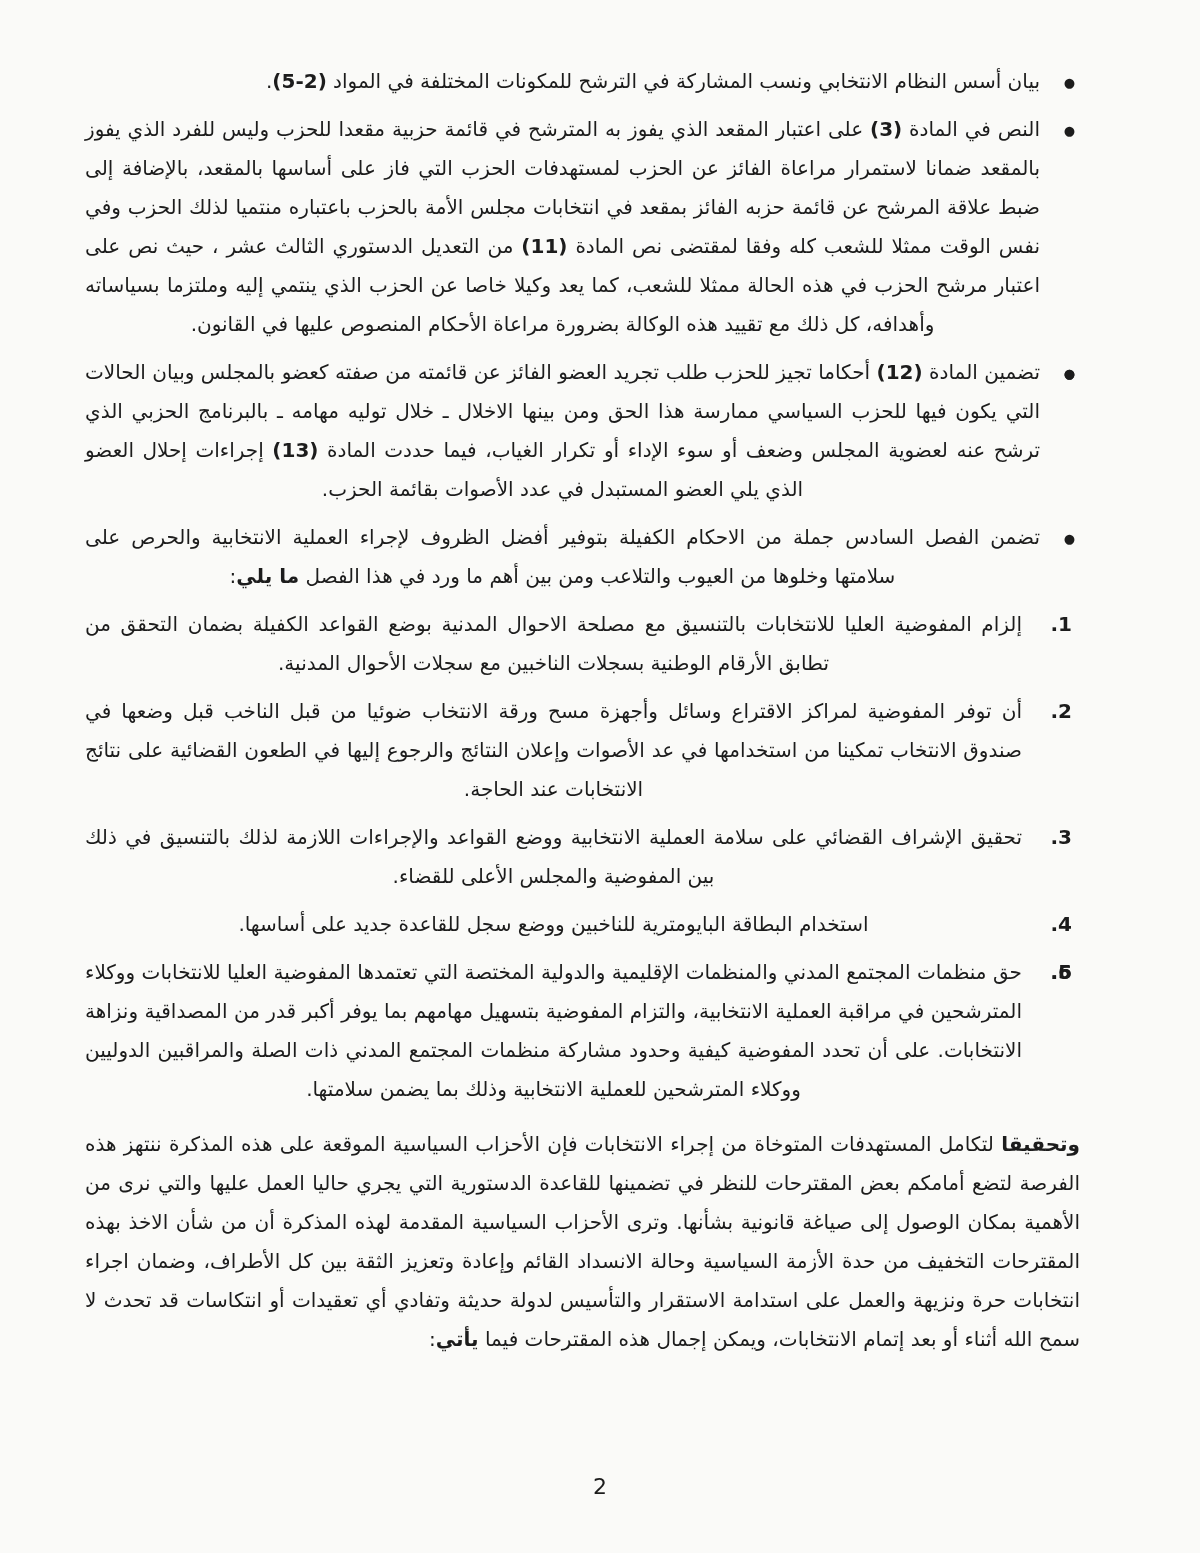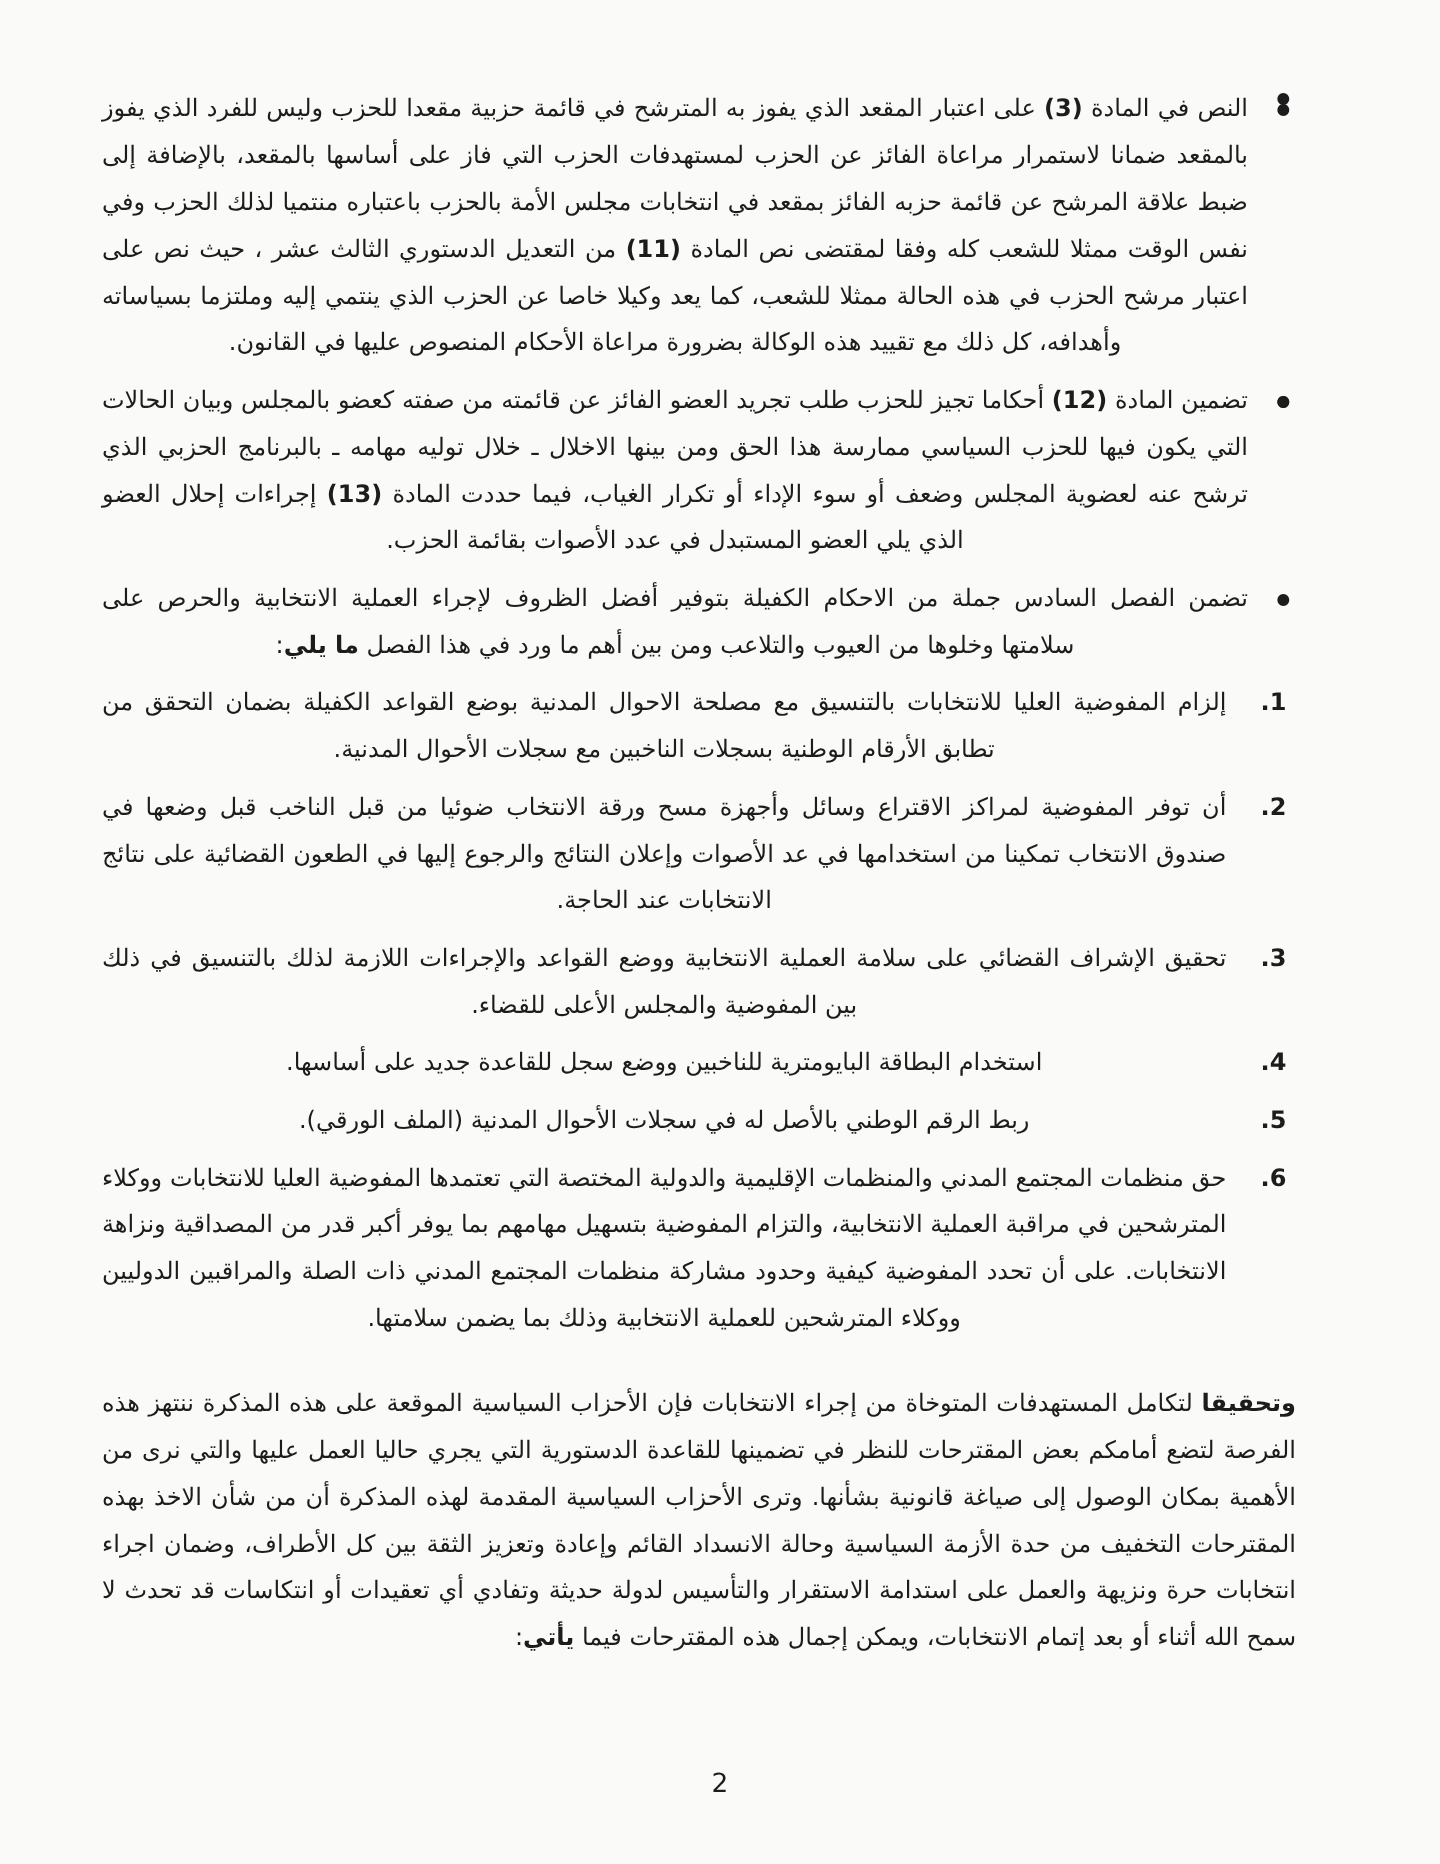--- a/index.html
+++ b/index.html
@@ -46,21 +46,21 @@
   .num-item {
     padding-right: 58px;
   }
   .num-marker {
     position: absolute;
     right: 8px;
     top: 0;
     font-weight: bold;
   }
   .closing {
-    margin-top: 32px;
+    margin-top: 16px;
   }
   .last-right  { text-align-last: right; }
   .last-center { text-align-last: center; }
   .item-text b { font-weight: bold; }
   .page-number {
     position: absolute;
     top: 1474px;
     left: 0;
     width: 100%;
     text-align: center;
@@ -69,20 +69,21 @@
   }
 </style>
 </head>
 <body>
 
 <div class="page">
   <div class="content">
 
     <div class="item bullet-item last-right">
       <span class="bullet-marker">●</span>
+      <span class="item-text"><span>بيان أسس النظام الانتخابي ونسب المشاركة في الترشح للمكونات المختلفة في المواد </span><b>(2-5)</b><span>.</span></span>
     </div>
 
     <div class="item bullet-item last-center">
       <span class="bullet-marker">●</span>
       <span class="item-text"><span>النص في المادة </span><b>(3)</b><span> على اعتبار المقعد الذي يفوز به المترشح في قائمة حزبية مقعدا للحزب وليس للفرد الذي يفوز بالمقعد ضمانا لاستمرار مراعاة الفائز عن الحزب لمستهدفات الحزب التي فاز على أساسها بالمقعد، بالإضافة إلى ضبط علاقة المرشح عن قائمة حزبه الفائز بمقعد في انتخابات مجلس الأمة بالحزب باعتباره منتميا لذلك الحزب وفي نفس الوقت ممثلا للشعب كله وفقا لمقتضى نص المادة </span><b>(11)</b><span> من التعديل الدستوري الثالث عشر ، حيث نص على اعتبار مرشح الحزب في هذه الحالة ممثلا للشعب، كما يعد وكيلا خاصا عن الحزب الذي ينتمي إليه وملتزما بسياساته وأهدافه، كل ذلك مع تقييد هذه الوكالة بضرورة مراعاة الأحكام المنصوص عليها في القانون.</span></span>
     </div>
 
     <div class="item bullet-item last-center">
       <span class="bullet-marker">●</span>
     </div>
@@ -112,21 +113,20 @@
       <span class="item-text"><span>تحقيق الإشراف القضائي على سلامة العملية الانتخابية ووضع القواعد والإجراءات اللازمة لذلك بالتنسيق في ذلك بين المفوضية والمجلس الأعلى للقضاء.</span></span>
     </div>
 
     <div class="item num-item last-center">
       <span class="num-marker">4.</span>
       <span class="item-text"><span>استخدام البطاقة البايومترية للناخبين ووضع سجل للقاعدة جديد على أساسها.</span></span>
     </div>
 
     <div class="item num-item last-center">
       <span class="num-marker">5.</span>
-      <span class="item-text"><span>ربط الرقم الوطني بالأصل له في سجلات الأحوال المدنية (الملف الورقي).</span></span>
     </div>
 
     <div class="item num-item last-center">
       <span class="num-marker">6.</span>
       <span class="item-text"><span>حق منظمات المجتمع المدني والمنظمات الإقليمية والدولية المختصة التي تعتمدها المفوضية العليا للانتخابات ووكلاء المترشحين في مراقبة العملية الانتخابية، والتزام المفوضية بتسهيل مهامهم بما يوفر أكبر قدر من المصداقية ونزاهة الانتخابات. على أن تحدد المفوضية كيفية وحدود مشاركة منظمات المجتمع المدني ذات الصلة والمراقبين الدوليين ووكلاء المترشحين للعملية الانتخابية وذلك بما يضمن سلامتها.</span></span>
     </div>
 
     <div class="closing last-right">
       <span class="item-text"><b>وتحقيقا</b><span> لتكامل المستهدفات المتوخاة من إجراء الانتخابات فإن الأحزاب السياسية الموقعة على هذه المذكرة ننتهز هذه الفرصة لتضع أمامكم بعض المقترحات للنظر في تضمينها للقاعدة الدستورية التي يجري حاليا العمل عليها والتي نرى من الأهمية بمكان الوصول إلى صياغة قانونية بشأنها. وترى الأحزاب السياسية المقدمة لهذه المذكرة أن من شأن الاخذ بهذه المقترحات التخفيف من حدة الأزمة السياسية وحالة الانسداد القائم وإعادة وتعزيز الثقة بين كل الأطراف، وضمان اجراء انتخابات حرة ونزيهة والعمل على استدامة الاستقرار والتأسيس لدولة حديثة وتفادي أي تعقيدات أو انتكاسات قد تحدث لا سمح الله أثناء أو بعد إتمام الانتخابات، ويمكن إجمال هذه المقترحات فيما </span><b>يأتي</b><span>:</span></span>
     </div>

